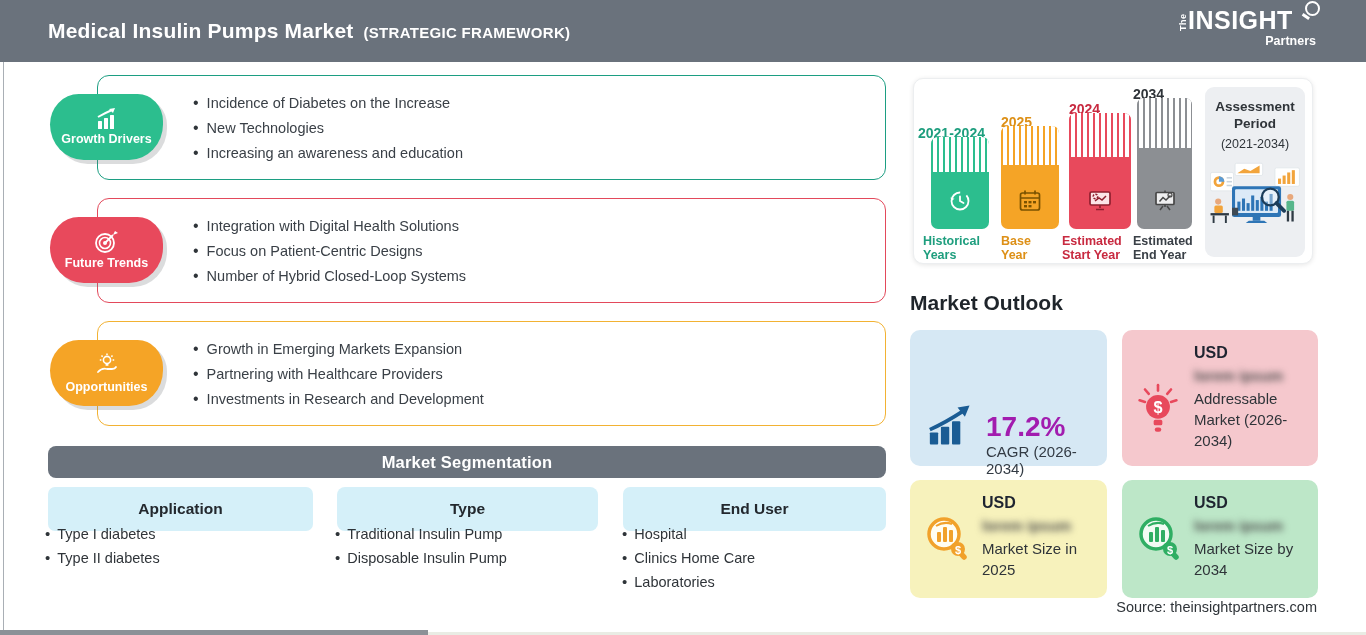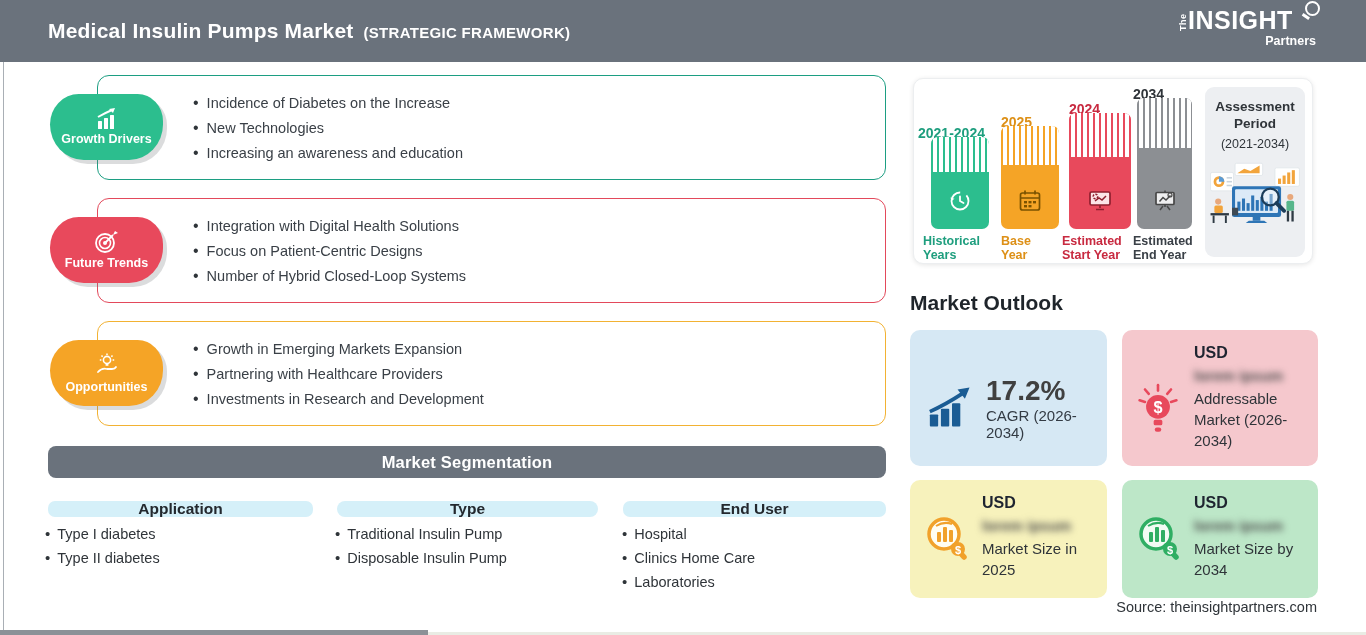--- a/index.html
+++ b/index.html
@@ -38,21 +38,21 @@
            box-shadow:4px 4px 0 rgba(110,115,120,.25); }
   .badge .badge-label { color:#fff; font-size:12.5px; font-weight:bold; }
   .badge.green  { top:94px;  background:#2CBE8E; }
   .badge.red    { top:217px; background:#E8495C; }
   .badge.orange { top:340px; background:#F5A426; }
   .badge svg { display:block; }
 
   
   .seg-bar { position:absolute; left:48px; top:446px; width:838px; height:32px; background:#6A727C; border-radius:8px;
              display:flex; align-items:center; justify-content:center; color:#fff; font-size:16.5px; font-weight:bold; letter-spacing:.2px; }
-  .seg-pill { position:absolute; top:501px; height:16px; background:#D5F0F9; border-radius:7px;
+  .seg-pill { position:absolute; top:487px; height:44px; background:#D5F0F9; border-radius:7px;
               display:flex; align-items:center; justify-content:center; font-size:15.5px; font-weight:bold; color:#23282e; }
   .seg-pill.app { left:48px; width:265px; }
   .seg-pill.type { left:337px; width:261px;border-radius:8px; }
   .seg-pill.user { left:623px; width:263px; }
   .seg-list { position:absolute; top:525px; display:flex; flex-direction:column; gap:7px; }
   .seg-list.app { left:45px; } .seg-list.type { left:335px; } .seg-list.user { left:622px; }
   .seg-item { font-size:14.5px; color:#2F3439; display:flex; align-items:center; }
   .seg-item::before { content:"•"; margin-right:7px; font-size:15px; color:#2F3439; }
 
   
@@ -87,21 +87,21 @@
   .assess-illus { margin-top:10px; }
 
   
   .outlook-title { position:absolute; left:910px; top:291px; font-size:21px; font-weight:bold; color:#1F252B; }
   .card { position:absolute; border-radius:10px; }
   .card-blue   { left:910px;  top:330px; width:197px; height:136px; background:#D6E8F4; }
   .card-pink   { left:1122px; top:330px; width:196px; height:136px; background:#F5C8CD; }
   .card-yellow { left:910px;  top:480px; width:197px; height:118px; background:#F7F2BC; }
   .card-green  { left:1122px; top:480px; width:196px; height:118px; background:#BDE7C8; }
   .cagr-inner { display:flex; align-items:center; gap:10px; padding:46px 0 0 18px; }
-  .cagr-value { font-size:28px; font-weight:bold; color:#404040; line-height:1.05; }
+  .cagr-value { font-size:28px; font-weight:bold; color:#a21caf; line-height:1.05;margin-top:36px; }
   .cagr-label { font-size:15px; color:#333B44; margin-top:2px; }
   .usd-card-inner { display:flex; gap:10px; padding:14px 10px 0 10px; }
   .usd-icon-col { width:52px; display:flex; align-items:center; justify-content:center; padding-top:26px; }
   .card-yellow .usd-icon-col, .card-green .usd-icon-col { padding-top:10px; }
   .usd-text-col { flex:1; }
   .usd-label { font-size:16px; font-weight:bold; color:#1E2430; }
   .usd-blur { font-size:15px; font-weight:bold; color:#4a4a4a; filter:blur(3.5px); margin:5px 0 4px 0; }
   .usd-desc { font-size:15px; color:#2F3439; line-height:1.4; }
 
   .source-line { position:absolute; right:49px; top:599px; font-size:14.5px; color:#2F3439; }

